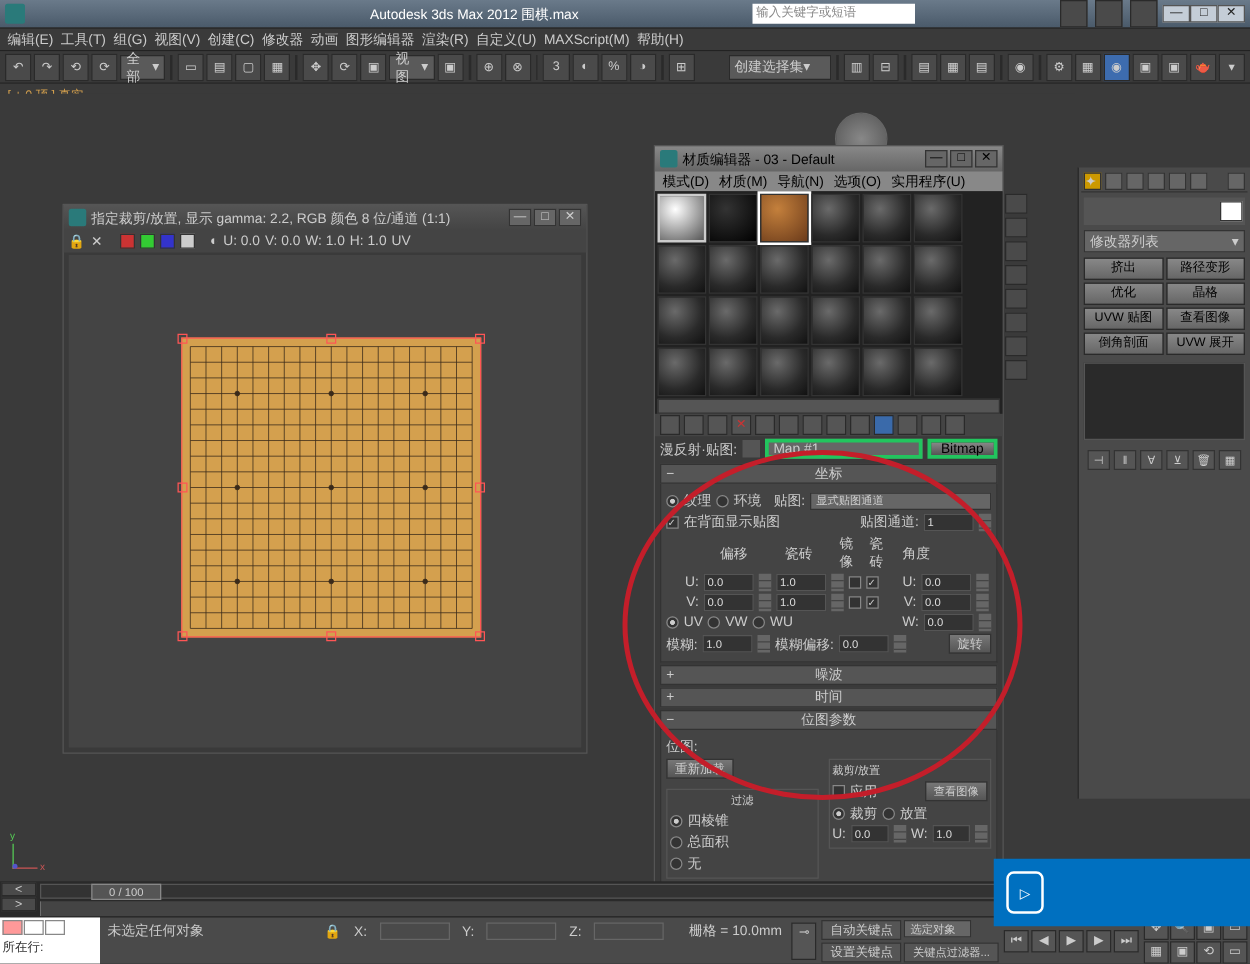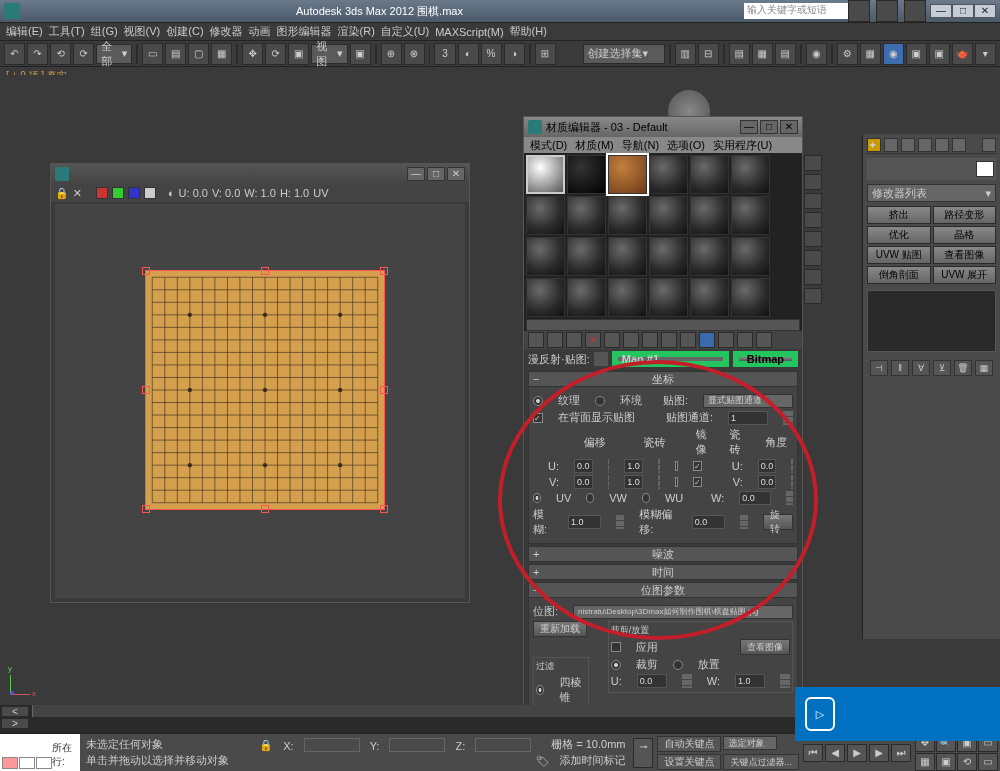--- a/index.html
+++ b/index.html
@@ -1,20 +1,20 @@
 <!DOCTYPE html>
 <html><head>
 <meta charset="utf-8">
 <style>
 * { box-sizing: border-box; margin: 0; padding: 0; font-family: "Microsoft YaHei", Arial, sans-serif; font-size: 11px; }
 body { width: 1000px; height: 771px; background: #3a3a3a; color: #ccc; overflow: hidden; position: relative; }
 .title-bar { height: 23px; background: linear-gradient(#6a7a8a, #4a5a6a); display: flex; align-items: center; padding: 0 4px; border-bottom: 1px solid #222; }
 .title-bar .icon { width: 16px; height: 16px; background: #2a7a7a; border-radius: 2px; margin-right: 6px; }
 .title-bar .title { color: #fff; flex: 0 1 auto; text-align:center; margin-left: 270px;}
-.title-bar .search { width: 104px; height: 16px; background: #fff; color:#888; margin-left: auto; padding: 0 3px; font-size: 10px;}
+.title-bar .search { width: 130px; height: 16px; background: #fff; color:#888; margin-left: auto; margin-right: 116px; padding: 0 3px; font-size: 10px;}
 .title-bar .icons-r { margin-right: 4px; display: flex; gap: 6px; }
 .title-bar .win-btn { width: 22px; height: 14px; background: #c4cdd7; color:#222; text-align:center; line-height:12px; font-size:10px; border:1px solid #555;}
 .menu-bar { height: 18px; background: #3a3a3a; display: flex; align-items: center; padding: 0 6px; gap: 6px; border-bottom: 1px solid #222; }
 .menu-bar span { color: #ccc; font-size: 11px; }
 .toolbar-row { height: 26px; background: #3a3a3a; display: flex; align-items: center; padding: 2px 4px; gap: 2px; border-bottom: 1px solid #222; }
 .tool-btn { width: 22px; height: 22px; background: #4a4a4a; border: 1px solid #2a2a2a; display: inline-flex; align-items:center; justify-content:center; color:#ccc; font-size:10px;}
 .tool-drop { height: 20px; background: #5a5a5a; border: 1px solid #2a2a2a; padding: 0 4px; display:inline-flex; align-items:center; color:#ccc;}
 .divider { width: 2px; height: 20px; background: #2a2a2a; margin: 0 2px; }
 .main-area { position: absolute; top: 67px; left: 0; right: 0; bottom: 66px; background: #3a3a3a; }
 .status-text { position: absolute; top: 2px; left: 6px; color: #d4a04e; font-size: 10px; }
@@ -39,27 +39,27 @@
 .slot.black { background:radial-gradient(circle at 35% 30%, #333 0%, #000 100%); }
 .slot.wood { background:radial-gradient(circle at 35% 30%, #c4803c 0%, #6a3a1a 100%); }
 .slot-scroll { height:12px; background:#555; border:1px solid #333;}
 .slot-side { position:absolute; right:-20px; top:2px; width:18px; display:flex; flex-direction:column; gap:3px;}
 .side-i { width:18px; height:16px; background:#4a4a4a; border:1px solid #2a2a2a;}
 .me-toolbar { height:18px; background:#444; display:flex; align-items:center; gap:3px; padding:2px 4px;}
 .me-toolbar .t { width:16px; height:16px; background:#555; border:1px solid #2a2a2a;}
 .me-toolbar .t.x { background:#555; color:#c33; line-height:14px; text-align:center; font-size:10px;}
 .me-toolbar .t.h { background:#3a6aaa;}
 .me-drop-row { display:flex; align-items:center; gap:4px; padding:2px 4px; font-size:10px;}
-.me-drop { flex:1; height:16px; background:#666; border:6px solid #22c55e; padding:0 4px; display:flex; align-items:center;font-weight:bold;}
+.me-drop { flex:1; height:16px; background:#666; border:3px solid #22c55e; padding:0 4px; display:flex; align-items:center;}
 .me-drop.btn { background:linear-gradient(#888,#555); color:#000; flex:0 0 auto; width:auto; padding: 0 8px;}
 .rollout { margin:2px 4px;}
 .rollout-head { height:16px; background:#555; border:1px solid #333; text-align:center; font-size:10px; line-height:14px; color:#ccc; position:relative;}
 .rollout-head .pm { position:absolute; left:4px; }
 .rollout-body { background:#444; border:1px solid #333; border-top:none; padding:4px; font-size:10px;}
-.form-row { display:flex; align-items:center; gap:15px; margin:2px 0; font-size:10px;}
+.form-row { display:flex; align-items:center; gap:4px; margin:2px 0; font-size:10px;}
 .form-row .lab { min-width:26px; text-align:right;}
 .radio { width:10px; height:10px; border:1px solid #888; border-radius:50%; display:inline-block; background:#333;}
 .radio.sel { background:radial-gradient(#ccc 30%, #333 40%);}
 .check { width:10px; height:10px; border:1px solid #888; display:inline-block; background:#333;}
 .check.sel::after { content:"✓"; font-size:8px; line-height:9px; color:#ccc; display:block;}
 .spin { width:40px; height:14px; background:#333; border:1px solid #555; color:#ddd; padding:0 2px; font-size:9px; display:flex; align-items:center;}
 .spin-s { width:10px; height:14px; background:#666; display:flex; flex-direction:column;}
 .spin-s span{height:6px; border-bottom:1px solid #444;}
 .dd { height:14px; background:#666; border:1px solid #333; padding:0 4px; font-size:9px; display:flex; align-items:center;}
 .btn-sm { height:16px; background:linear-gradient(#777,#555); border:1px solid #333; padding:0 6px; font-size:10px; display:inline-flex; align-items:center;}
@@ -72,21 +72,21 @@
 .rp-drop { height:18px; background:#666; border:1px solid #333; margin:2px; padding:0 4px; display:flex; align-items:center; font-size:10px;}
 .rp-btns { display:grid; grid-template-columns:1fr 1fr; gap:2px; padding:2px;}
 .rp-btn { height:18px; background:linear-gradient(#888,#666); border:1px solid #2a2a2a; font-size:10px; text-align:center; line-height:16px; color:#000;}
 .rp-dark { height:62px; background:#2a2a2a; margin:4px 2px; border:1px solid #555;}
 .rp-tr { display:flex; gap:3px; padding:4px 2px; justify-content:center;}
 .rp-tr span { width:18px; height:16px; background:#555; border:1px solid #333; display:inline-flex; align-items:center; justify-content:center; font-size:9px;}
 .timeline-area { position:absolute; bottom:38px; left:0; right:0; height:28px; background:#2a2a2a; display:flex;}
 .time-ruler { flex:1; height:12px; background:#333; border:1px solid #555; margin:2px; position:relative;}
 .time-slider { position:absolute; left:40px; top:-1px; width:56px; height:13px; background:#555; border:1px solid #888; text-align:center; font-size:9px; line-height:12px;}
 .bottom-bar { position:absolute; bottom:0; left:0; right:0; height:38px; background:#4a4a4a; border-top:1px solid #222; display:flex;}
-.bb-left { width:80px; background:#fff; display:flex; align-items:flex-end; flex-direction:row; padding:2px;}
+.bb-left { width:80px; background:#fff; display:flex; align-items:flex-start; flex-direction:column; padding:2px;}
 .bb-left-sw { display:flex; gap:1px;}
 .bb-left-sw span{width:16px; height:12px; border:1px solid #888;}
 .bb-left-c { font-size:10px; color:#333; margin-top:3px;}
 .bb-mid { flex:1; display:flex; flex-direction:column; font-size:10px; padding:2px 6px;}
 .bb-mid-row { display:flex; gap:10px; align-items:flex-end; height:16px;}
 .bb-mid-row input { width:56px; height:14px; background:#4a4a4a; border:1px solid #666; color:#ccc; font-size:9px; padding:0 2px;}
 .bb-right { display:flex; gap:2px; align-items:center; padding:2px;}
 .trans-btn { width:20px; height:18px; background:#555; border:1px solid #2a2a2a; color:#ccc; text-align:center; font-size:10px; line-height:16px;}
 .watermark { position:absolute; right:0; bottom:30px; width:205px; height:54px; background:#0070c0; display:flex; align-items:center; padding:0 10px; color:#fff; z-index:9;}
 .watermark .logo { width:30px; height:34px; border:2px solid #fff; border-radius:6px; display:flex; align-items:center; justify-content:center; margin-right:8px;}
@@ -189,20 +189,21 @@
         <span class="z"></span>
       <span class="ly">y</span>
         <span class="lx">x</span>
     </div>
 
     <div style="position:absolute; right:150px; top:15px; width:42px; height:42px; border:1px solid #666; border-radius:50%; background:radial-gradient(#888,#555);"></div>
 
     <div class="sub-window crop-win">
       <div class="sub-title">
         <span style="width:14px;height:14px;background:#2a7a7a;border-radius:2px;margin-right:4px;"></span>
+        <span>指定裁剪/放置, 显示 gamma: 2.2, RGB 颜色 8 位/通道 (1:1)</span>
         <span class="wb">
             <span>—</span>
             <span>□</span>
             <span>✕</span>
           </span>
       </div>
       <div class="crop-toolbar">
         <span>🔒</span>
         <span>✕</span>
         <span style="width:6px;"></span>
@@ -477,26 +478,25 @@
         <div class="rollout-head"><span class="pm">+</span><span>噪波</span></div>
       </div>
       <div class="rollout">
         <div class="rollout-head"><span class="pm">+</span><span>时间</span></div>
       </div>
       <div class="rollout">
         <div class="rollout-head"><span class="pm">−</span><span>位图参数</span></div>
         <div class="rollout-body">
           <div class="form-row">
             <span>位图:</span>
-            <span class="dd" style="flex:1; font-size:8px; overflow:hidden;">nistratu\Desktop\3Dmax如何制作围棋\棋盘贴图.jpg</span>
           </div>
           <div class="form-row" style="align-items:flex-start;">
             <div style="flex:1;">
               <span class="btn-sm">重新加载</span>
-              <div style="border:1px solid #555; margin-top:20px; padding:2px;">
+              <div style="border:1px solid #555; margin-top:8px; padding:2px;text-align:center;">
                 <div style="font-size:9px;">过滤</div>
                 <div class="form-row">
                     <span class="radio sel"></span>
                     <span>四棱锥</span>
                   </div>
                 <div class="form-row">
                     <span class="radio"></span>
                     <span>总面积</span>
                   </div>
                 <div class="form-row">
@@ -579,20 +579,23 @@
     </div>
   </div>
 </div>
 
 <div class="timeline-area">
   <div style="width:30px; display:flex; flex-direction:column; gap:1px; padding:1px;">
     <span class="tool-btn" style="height:11px;width:100%;">&lt;</span>
     <span class="tool-btn" style="height:11px;width:100%;">&gt;</span>
   </div>
   <div style="flex:1; position:relative;">
+    <div class="time-ruler">
+      <div class="time-slider">0 / 100</div>
+    </div>
     <div style="height:12px; background:#444; margin:0 2px 2px 2px; position:relative;">
       <svg width="100%" height="12">
           <g stroke="#888" stroke-width="1">
             <line x1="0" y1="0" x2="0" y2="12"></line>
           </g>
         </svg>
     </div>
   </div>
 </div>
 
@@ -610,25 +613,20 @@
       <span>未选定任何对象</span>
       <span style="margin-left:auto;">🔒</span>
       <span>X:</span>
         <input style="">
       <span>Y:</span>
         <input style="">
       <span>Z:</span>
         <input style="">
       <span style="margin-left:10px;">栅格 = 10.0mm</span>
     </div>
-    <div class="bb-mid-row">
-      <span>单击并拖动以选择并移动对象</span>
-      <span style="margin-left:auto;">🏷</span>
-      <span>添加时间标记</span>
-    </div>
   </div>
   <div style="width:24px;display:flex;align-items:center;justify-content:center;">
     <span class="trans-btn" style="height:30px;">⊸</span>
   </div>
   <div style="display:flex;flex-direction:column; padding:2px; gap:2px;">
     <div style="display:flex; gap:2px;">
       <span class="btn-sm" style="background:#555;">自动关键点</span>
       <span class="dd" style="width:54px;">选定对象</span>
     </div>
     <div style="display:flex; gap:2px;">

